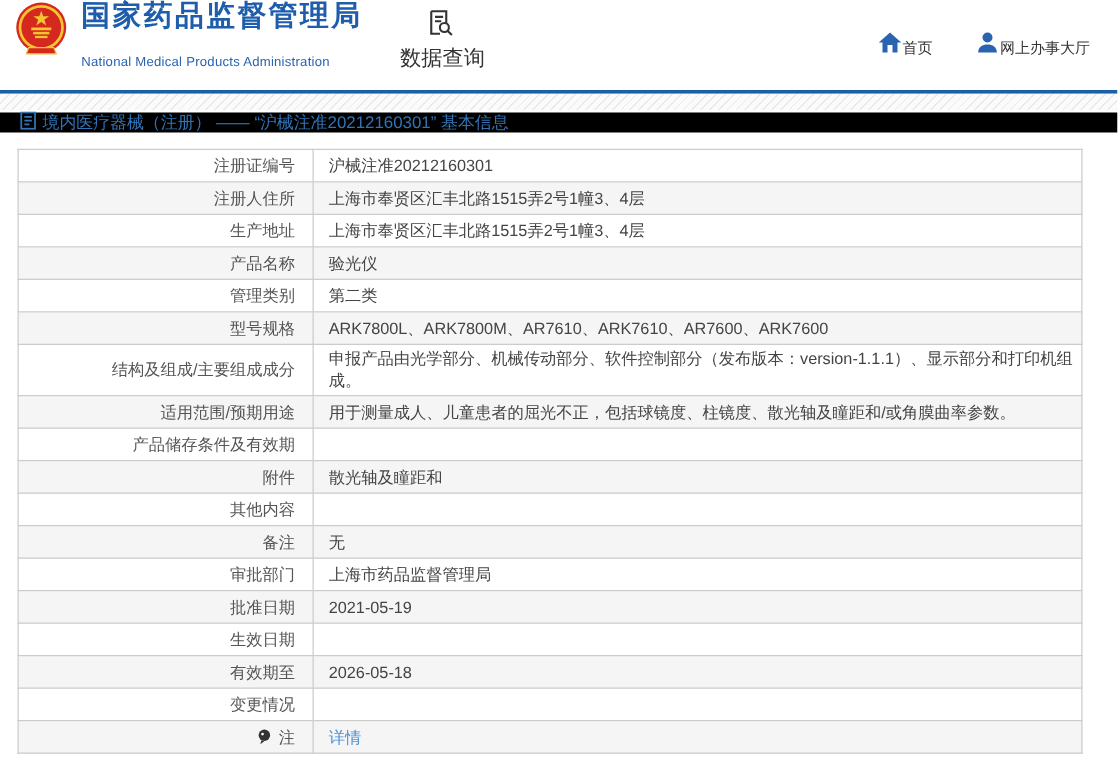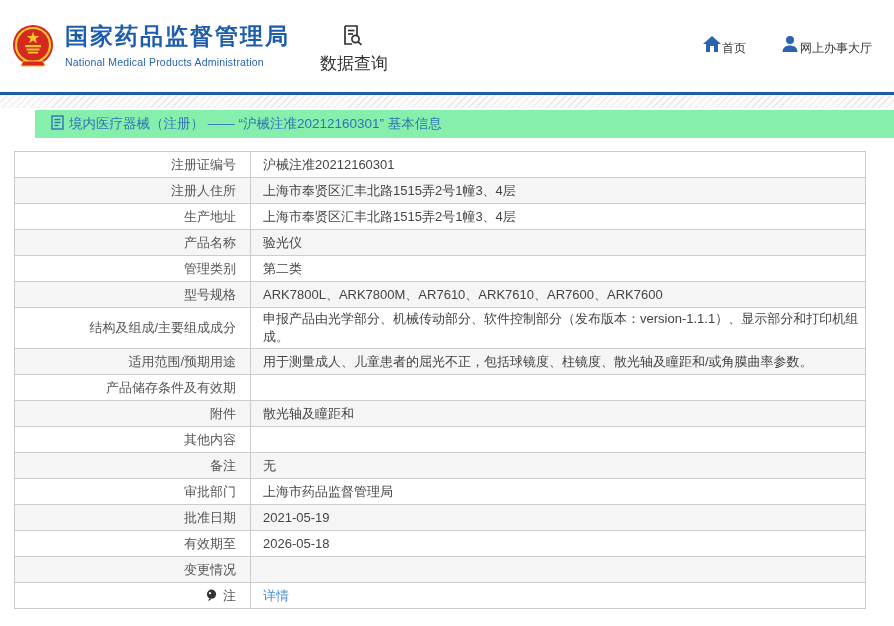--- a/index.html
+++ b/index.html
@@ -7,39 +7,38 @@
   body {
     width: 894px; height: 626px;
     background: #ffffff;
     font-family: "Liberation Sans", "DejaVu Sans", sans-serif;
     color: #444;
     overflow: hidden;
   }
 
   
   .header {
-    height: 92px;
-    display: flex;
-    align-items: center;
+    height: 72px;
+    display: flex;
     padding: 0 22px 0 10px;
     background: #fff;
   }
   .logo { width: 46px; height: 46px; flex: 0 0 auto; cursor: pointer; }
   .org-block { margin-left: 9px; }
   .org-cn {
     font-size: 23px;
     font-weight: bold;
     color: #1e5dab;
     letter-spacing: 2px;
     line-height: 1.1;
   }
   .org-en {
     font-size: 10.5px;
     color: #2a63b0;
-    margin-top: 7px;
+    margin-top: 19px;
     letter-spacing: 0.2px;
   }
   .data-query {
     display: flex;
     align-items: center;
     margin-left: 30px;
     margin-top: 6px;
     font-size: 17px;
     color: #333;
     cursor: pointer;
@@ -65,28 +64,27 @@
   
   .header-line { height: 3px; background: #1a5fa8; }
   .hatch-band {
     height: 13px;
     background: repeating-linear-gradient(135deg, #e9e9e9 0 1px, #fbfbfb 1px 5px);
   }
 
   
   .breadcrumb {
     margin-top: 2px;
-    background: #86efac;
-    height: 28px;
+    background: #000000;
+    height: 16px;
     display: flex;
     align-items: center;
     padding: 0 16px;
     color: #3173b5;
     font-size: 13.5px;
-    margin-left: 35px;
   }
   .breadcrumb svg { margin-right: 5px; flex: 0 0 auto; }
 
   
   .info-table {
     width: 852px;
     margin: 13px 14px 0 14px;
     border-collapse: collapse;
     table-layout: fixed;
     font-size: 13px;
@@ -236,20 +234,24 @@
   </tr>
   <tr>
     <td class="label-cell">审批部门</td>
     <td class="value-cell">上海市药品监督管理局</td>
   </tr>
   <tr>
     <td class="label-cell">批准日期</td>
     <td class="value-cell">2021-05-19</td>
   </tr>
   <tr>
+    <td class="label-cell">生效日期</td>
+    <td class="value-cell"></td>
+  </tr>
+  <tr>
     <td class="label-cell">有效期至</td>
     <td class="value-cell">2026-05-18</td>
   </tr>
   <tr>
     <td class="label-cell">变更情况</td>
     <td class="value-cell"></td>
   </tr>
   <tr>
     <td class="label-cell">
       <span class="note-icon">

